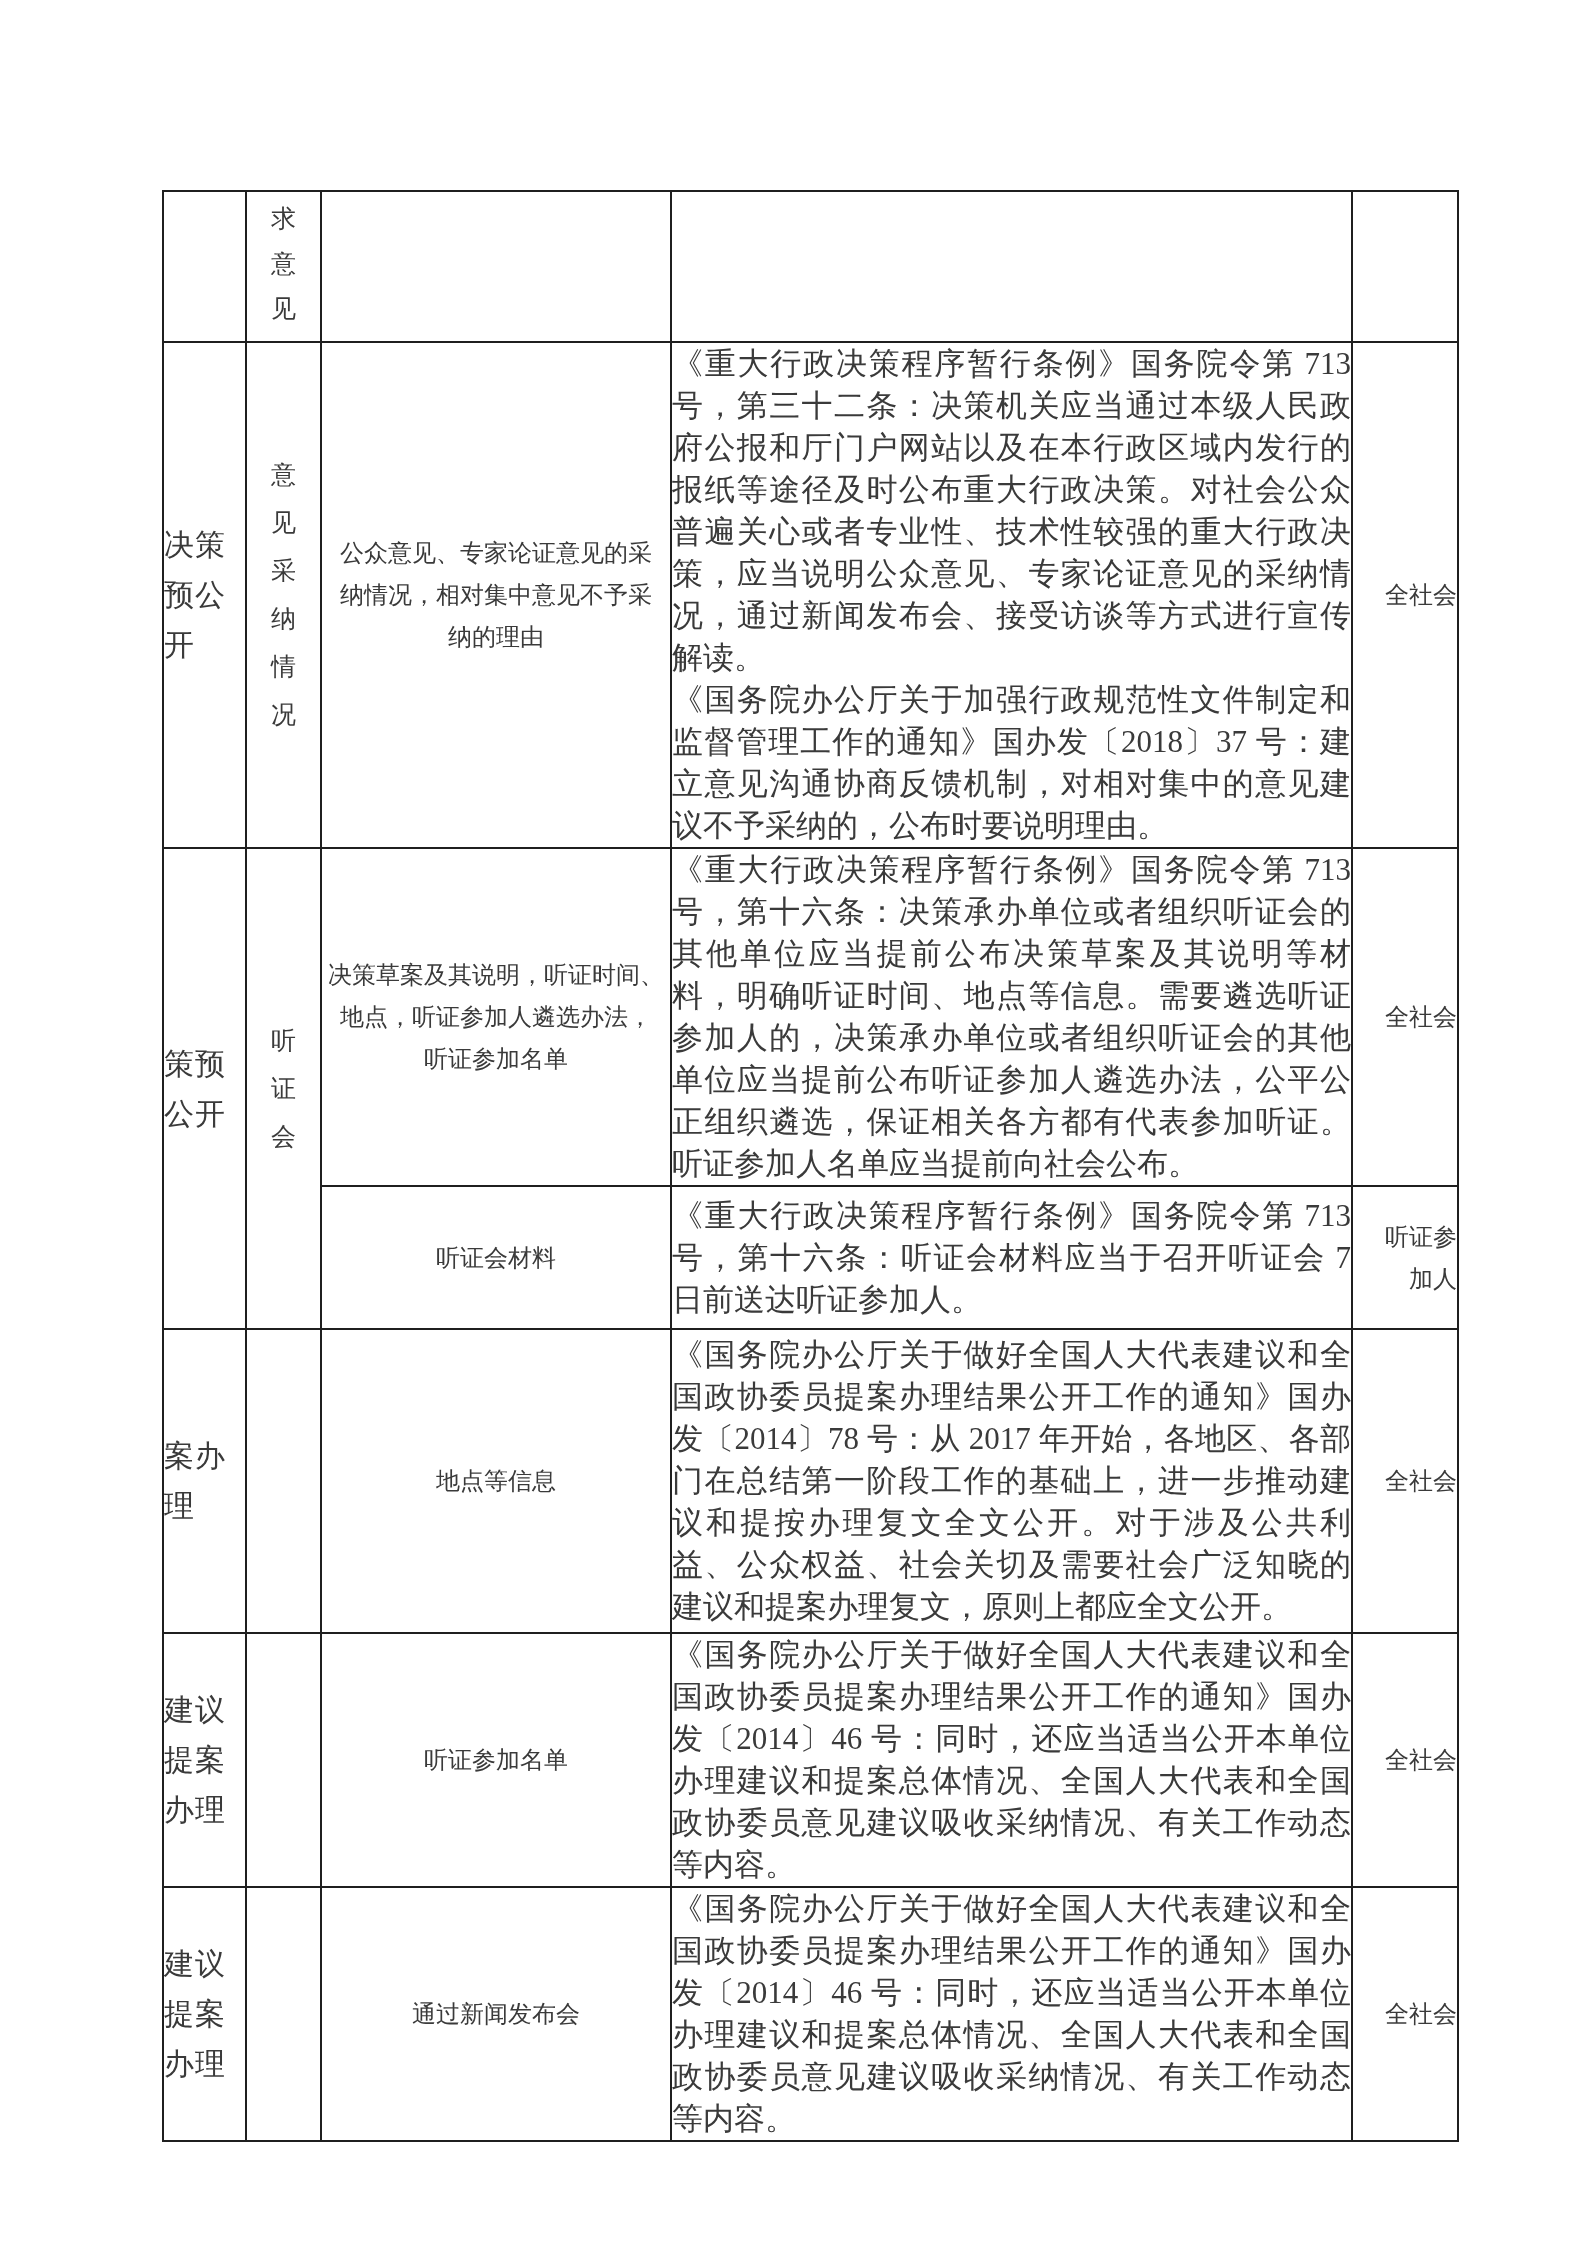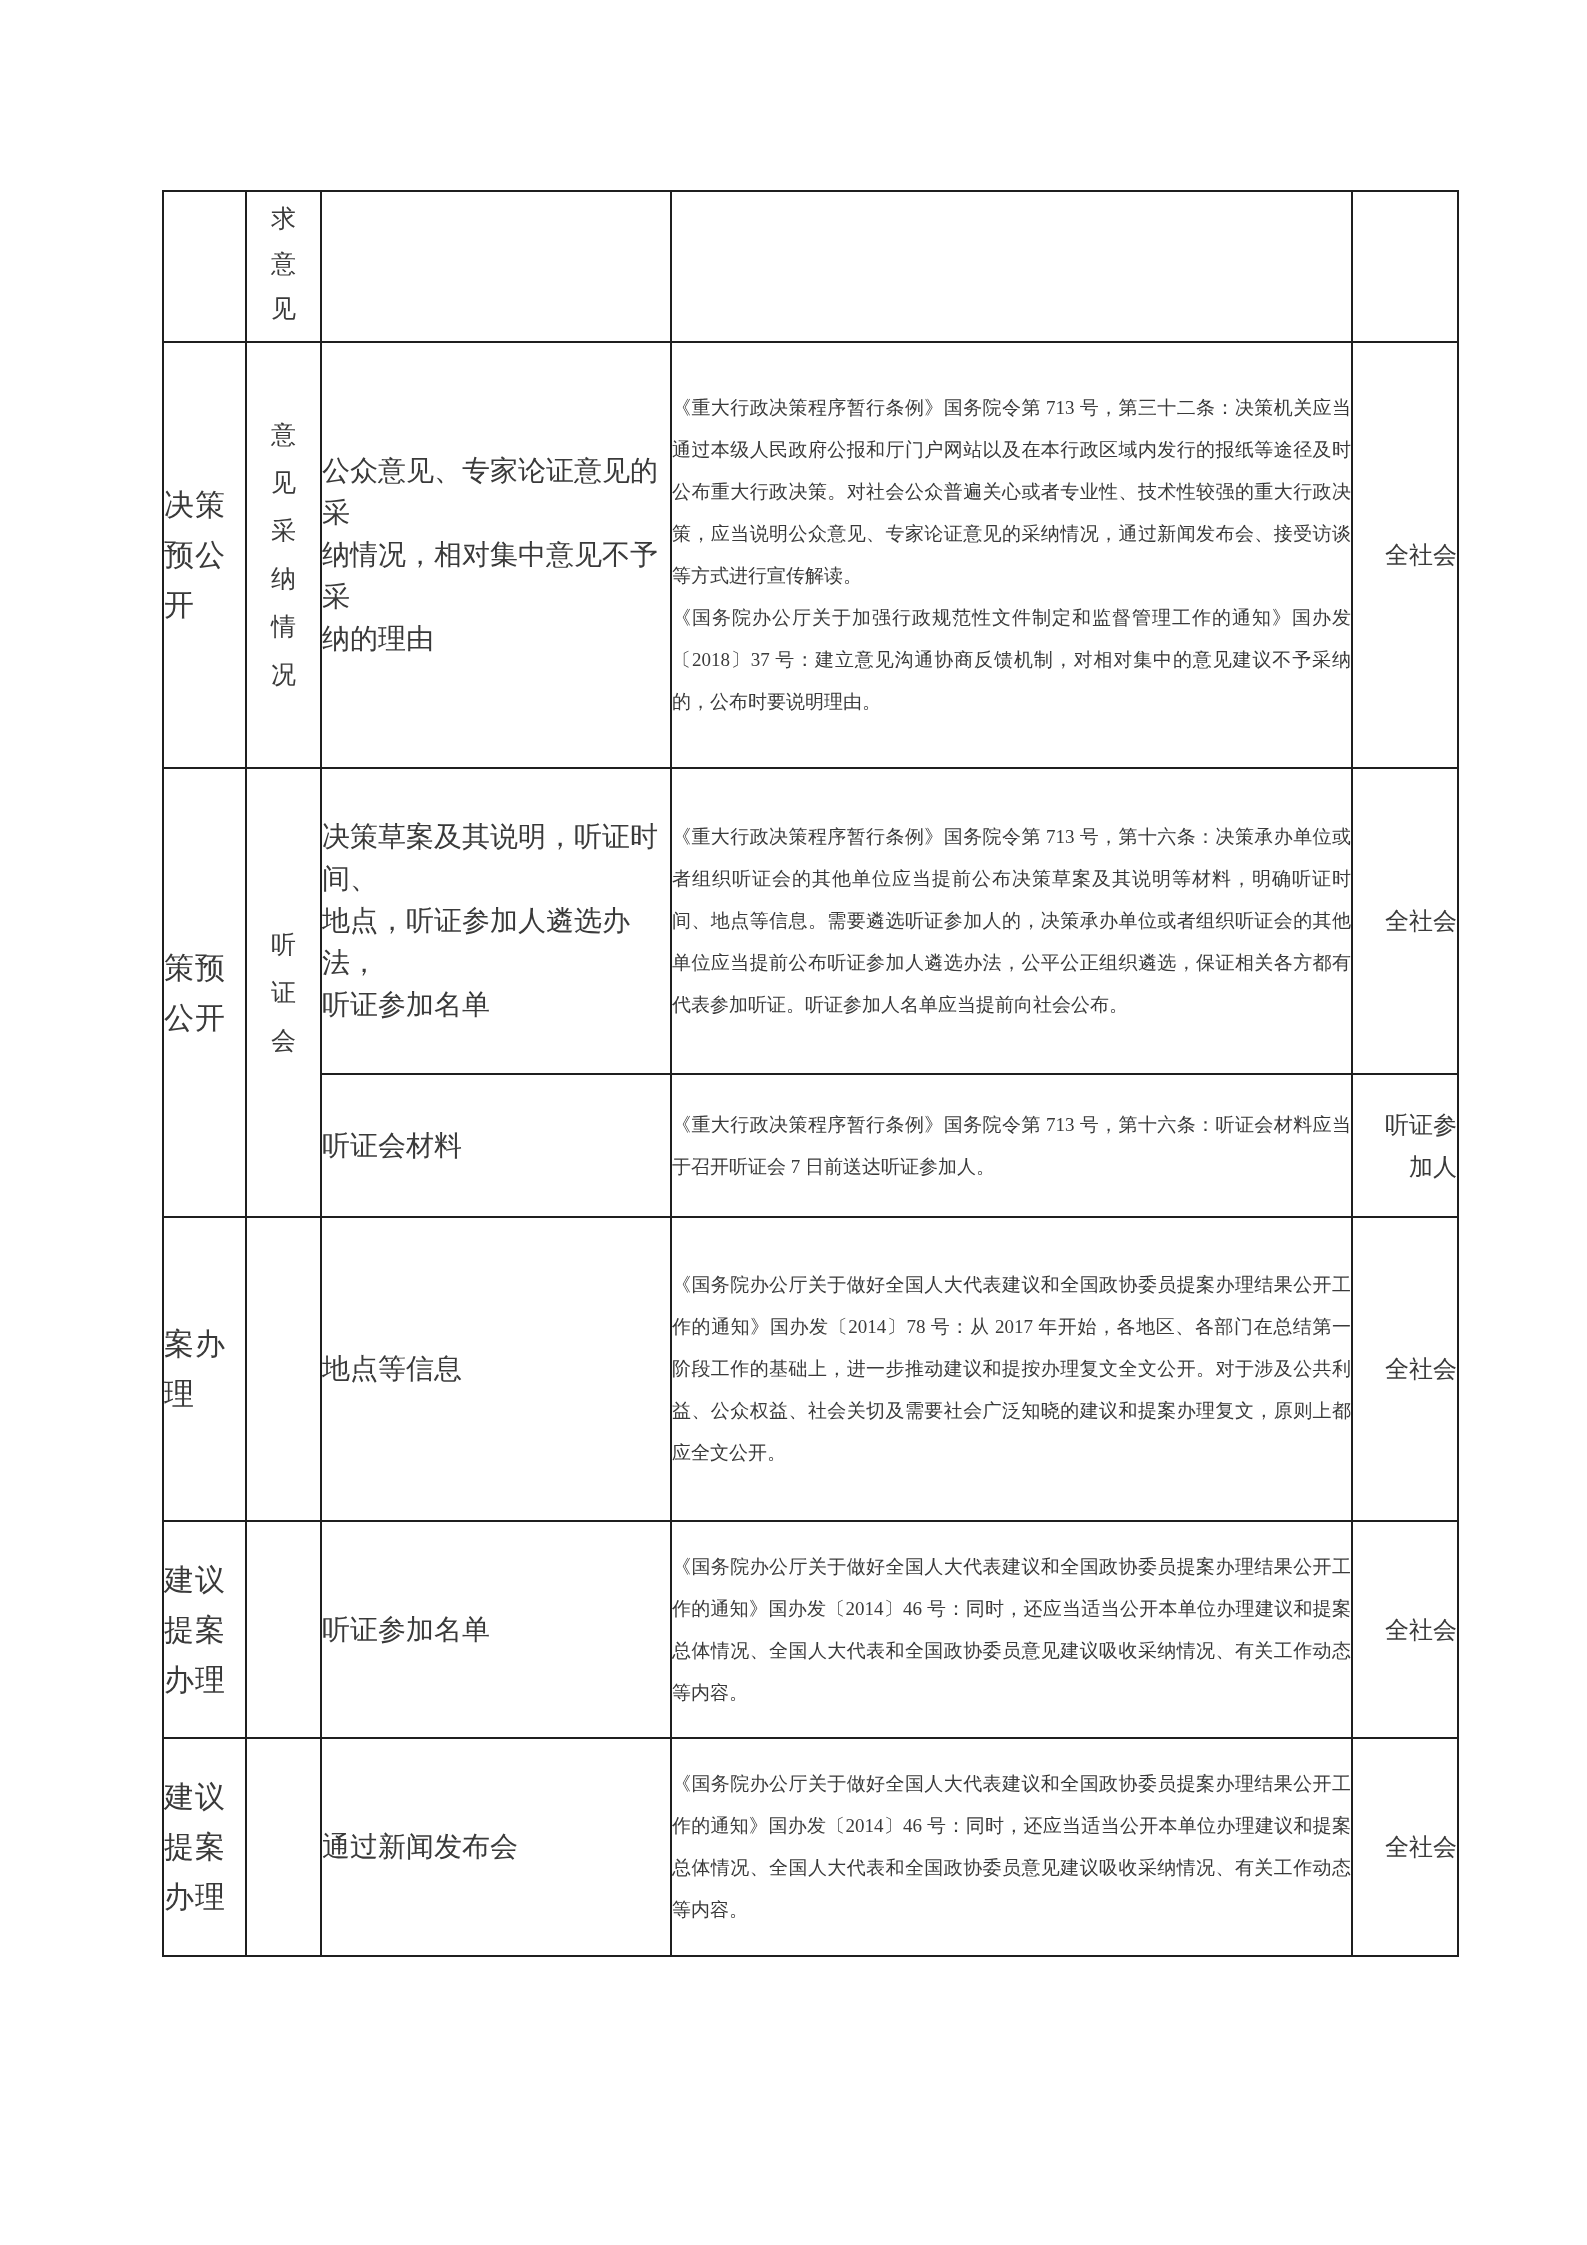--- a/index.html
+++ b/index.html
@@ -45,30 +45,30 @@
     font-size: 25px;
     line-height: 48px;
   }
   td.sub.cutoff {
     vertical-align: top;
     padding-top: 4px;
     line-height: 45px;
   }
   
   td.topic {
-    font-size: 28px;
+    font-size: 24px;
     line-height: 42px;
     padding: 0 4px 0 13px;
     white-space: pre-line;
-    text-align: left;
+    text-align: center;
     margin-left: 10px;
   }
   
   td.law {
-    font-size: 19px;
+    font-size: 31px;
     line-height: 42px;
     padding: 0 10px 0 18px;
     text-align: justify;
     white-space: pre-line;
   }
   
   td.aud {
     text-align: right;
     font-size: 24px;
     line-height: 42px;

